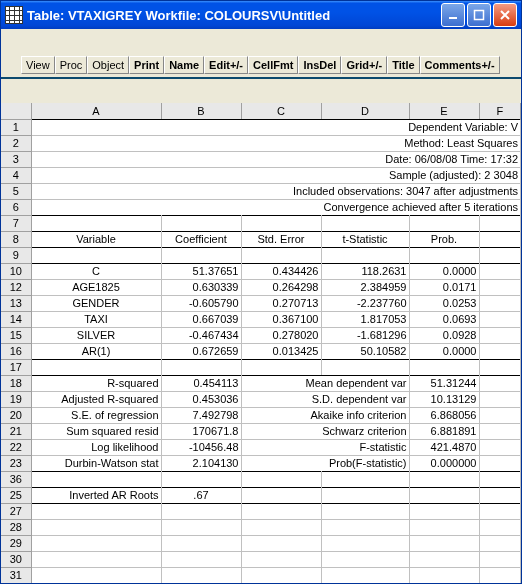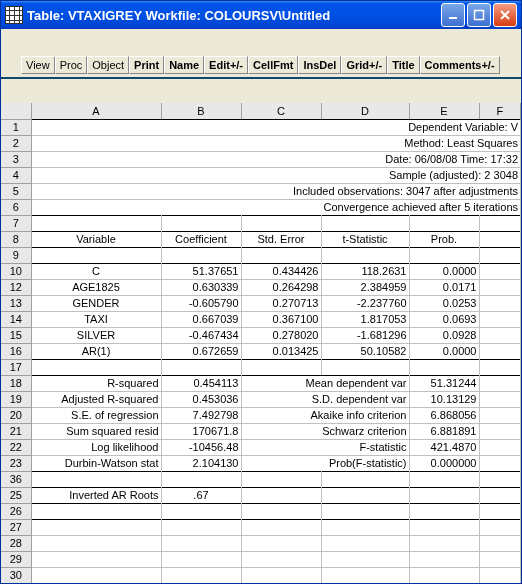--- a/index.html
+++ b/index.html
@@ -368,29 +368,20 @@
           <tr>
             <th class="rowhdr">25</th>
             <td class="cell txt-l oline">Inverted AR Roots</td>
             <td class="cell txt-c oline">.67</td>
             <td class="cell oline"></td>
             <td class="cell oline"></td>
             <td class="cell oline"></td>
             <td class="cell oline"></td>
           </tr>
           <tr>
-            <th class="rowhdr">26</th>
-            <td class="cell oline uline"></td>
-            <td class="cell oline uline"></td>
-            <td class="cell oline uline"></td>
-            <td class="cell oline uline"></td>
-            <td class="cell oline uline"></td>
-            <td class="cell oline uline"></td>
-          </tr>
-          <tr>
             <th class="rowhdr">27</th>
             <td class="cell oline"></td>
             <td class="cell oline"></td>
             <td class="cell oline"></td>
             <td class="cell oline"></td>
             <td class="cell oline"></td>
             <td class="cell oline"></td>
           </tr>
           <tr>
             <th class="rowhdr">28</th>

